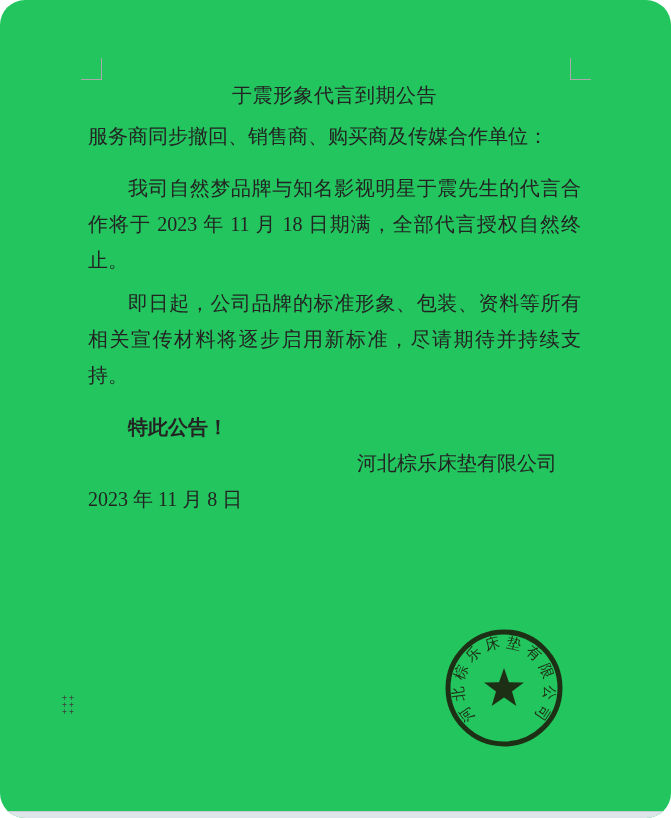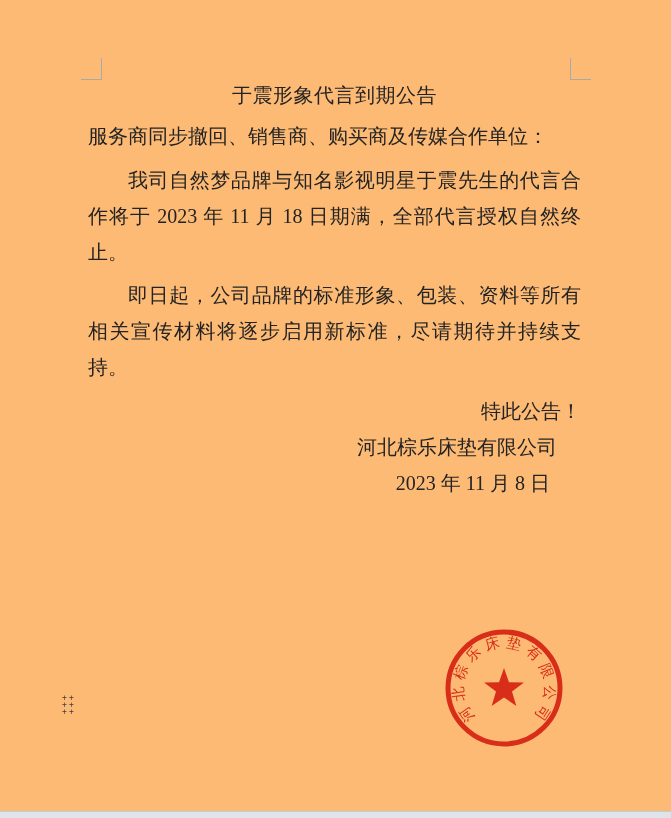--- a/index.html
+++ b/index.html
@@ -4,24 +4,25 @@
 <style>
   html, body {
     margin: 0;
     padding: 0;
     background: #ffffff;
   }
   .page {
     position: relative;
     width: 671px;
     height: 818px;
-    background: #fdba74;
+    background: #22c55e;
     overflow: hidden;
     font-family: "Liberation Serif", "DejaVu Serif", serif;
     color: #232323;
+    border-radius: 25px;
   }
   
   .crop-mark {
     position: absolute;
     width: 20px;
     height: 21px;
   }
   .crop-mark.tl {
     left: 81px;
     top: 58px;
@@ -53,34 +54,34 @@
     font-size: 20px;
   }
   .greeting {
     margin: 0;
   }
   .para {
     margin: 7px 0 0 0;
     text-indent: 2em;
   }
   .para.first {
-    margin-top: 8px;
+    margin-top: 16px;
   }
   .closing {
     margin: 41px 0 0 0;
-    text-align: right;
+    text-align: left;
+    font-weight: bold;
   }
   .sig-company {
     margin: 0;
     text-align: right;
     padding-right: 24px;
   }
   .sig-date {
     margin: 0;
-    text-align: right;
     padding-right: 31px;
   }
   
   .format-marks {
     position: absolute;
     left: 61px;
     top: 694px;
     display: grid;
     grid-template-columns: repeat(2, 7px);
     grid-auto-rows: 7px;

